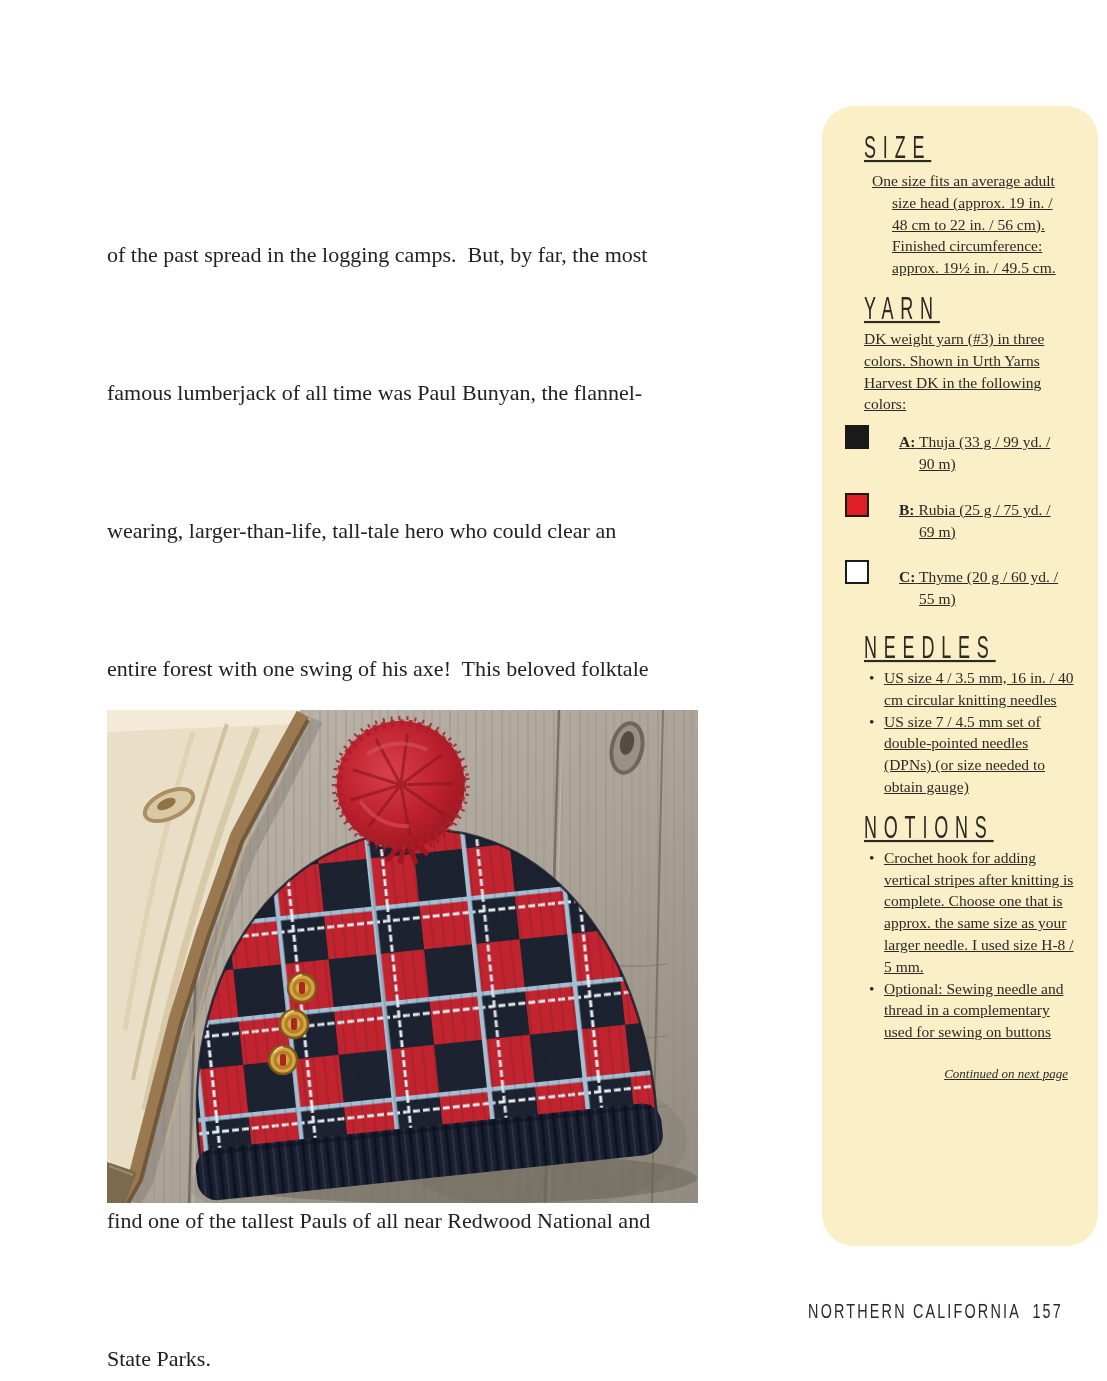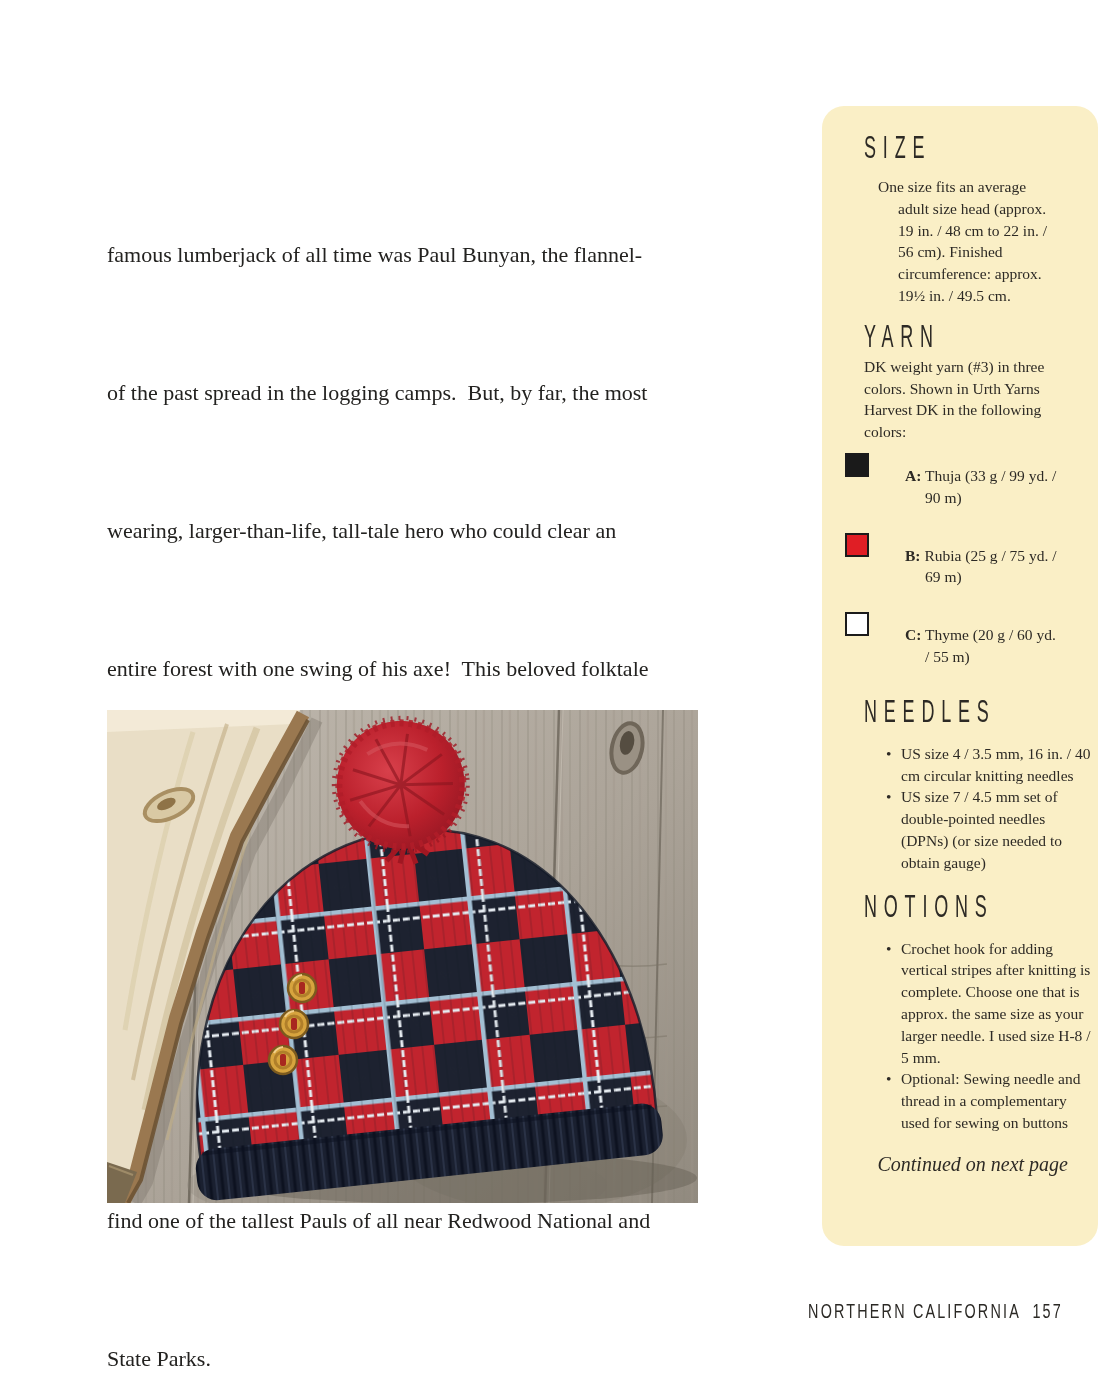--- a/index.html
+++ b/index.html
@@ -10,55 +10,55 @@
   .body-text{position:absolute;left:107px;top:100px;width:640px;
              font-size:22px;line-height:34.5px;white-space:pre;}
   .bodyline{height:34.5px;}
 
   
   .photo{position:absolute;left:107px;top:710px;width:591px;height:493px;margin:0;}
   .photo svg{display:block;}
 
   
   .sidebar{position:absolute;left:822px;top:106px;width:276px;height:1140px;
-           background:#faefc6;border-radius:22px;box-sizing:border-box;
+           background:#faefc6;border-radius:32px;box-sizing:border-box;
            padding:26px 24px 0 42px;color:#2d2a25;
-           font-size:15.5px;line-height:21.8px;}
+           font-size:15.5px;line-height:21.8px;text-decoration:underline;}
   .shead{font-family:"Liberation Sans",sans-serif;font-weight:400;color:#2d2a25;
          font-size:29px;line-height:30px;letter-spacing:11px;margin:14px 0 5px;
          transform:scale(0.62,1.08);transform-origin:left center;white-space:nowrap;}
   .shead.first{margin-top:0;}
-  .hang{padding-left:20px;text-indent:-20px;margin:14px;}
+  .hang{padding-left:20px;text-indent:-20px;margin:8px;}
   .yintro{margin:0 0 8px;}
   .yrow{display:flex;gap:22px;align-items:flex-start;margin:0 0 8px -19px;}
   .swatch{width:20px;height:20px;flex:none;border:2px solid #1b1b1b;margin-top:2px;}
   .ytext{display:block;width:200px;}
   .ytext b{font-weight:bold;}
-  .blist{margin:17px;padding:0;list-style:none;}
+  .blist{margin:0;padding:0;list-style:none;}
   .blist li{position:relative;padding-left:20px;width:195px;}
   .blist li::before{content:"\2022";position:absolute;left:5px;top:0;}
-  .continued{font-style:italic;text-align:right;margin:20px 6px 0 0;font-size:20px;}
+  .continued{font-style:italic;text-align:right;margin:20px 6px 0 0;font-size:13px;}
 
   
   .pagefooter{position:absolute;right:44px;top:1300px;display:flex;gap:16px;
               font-family:"Liberation Sans",sans-serif;color:#2b2925;
               font-size:20px;letter-spacing:3px;white-space:nowrap;
               transform:scale(0.72,1.05);transform-origin:right center;}
 </style>
 </head>
 <body>
 
 <div class="page">
 
   <main class="body-text">
     
   
+      <div class="bodyline">of the past spread in the logging camps.  But, by far, the most</div>
+    
       <div class="bodyline">famous lumberjack of all time was Paul Bunyan, the flannel-</div>
-    
-      <div class="bodyline">of the past spread in the logging camps.  But, by far, the most</div>
     
       <div class="bodyline">wearing, larger-than-life, tall-tale hero who could clear an</div>
     
       <div class="bodyline">entire forest with one swing of his axe!  This beloved folktale</div>
     
       <div class="bodyline">character has become the symbol of lumberjacks everywhere.</div>
     
       <div class="bodyline">Statues of Paul and his companion, Babe the Blue Ox, can be</div>
     
       <div class="bodyline">spotted from Maine to the coast of California, where you’ll</div>

